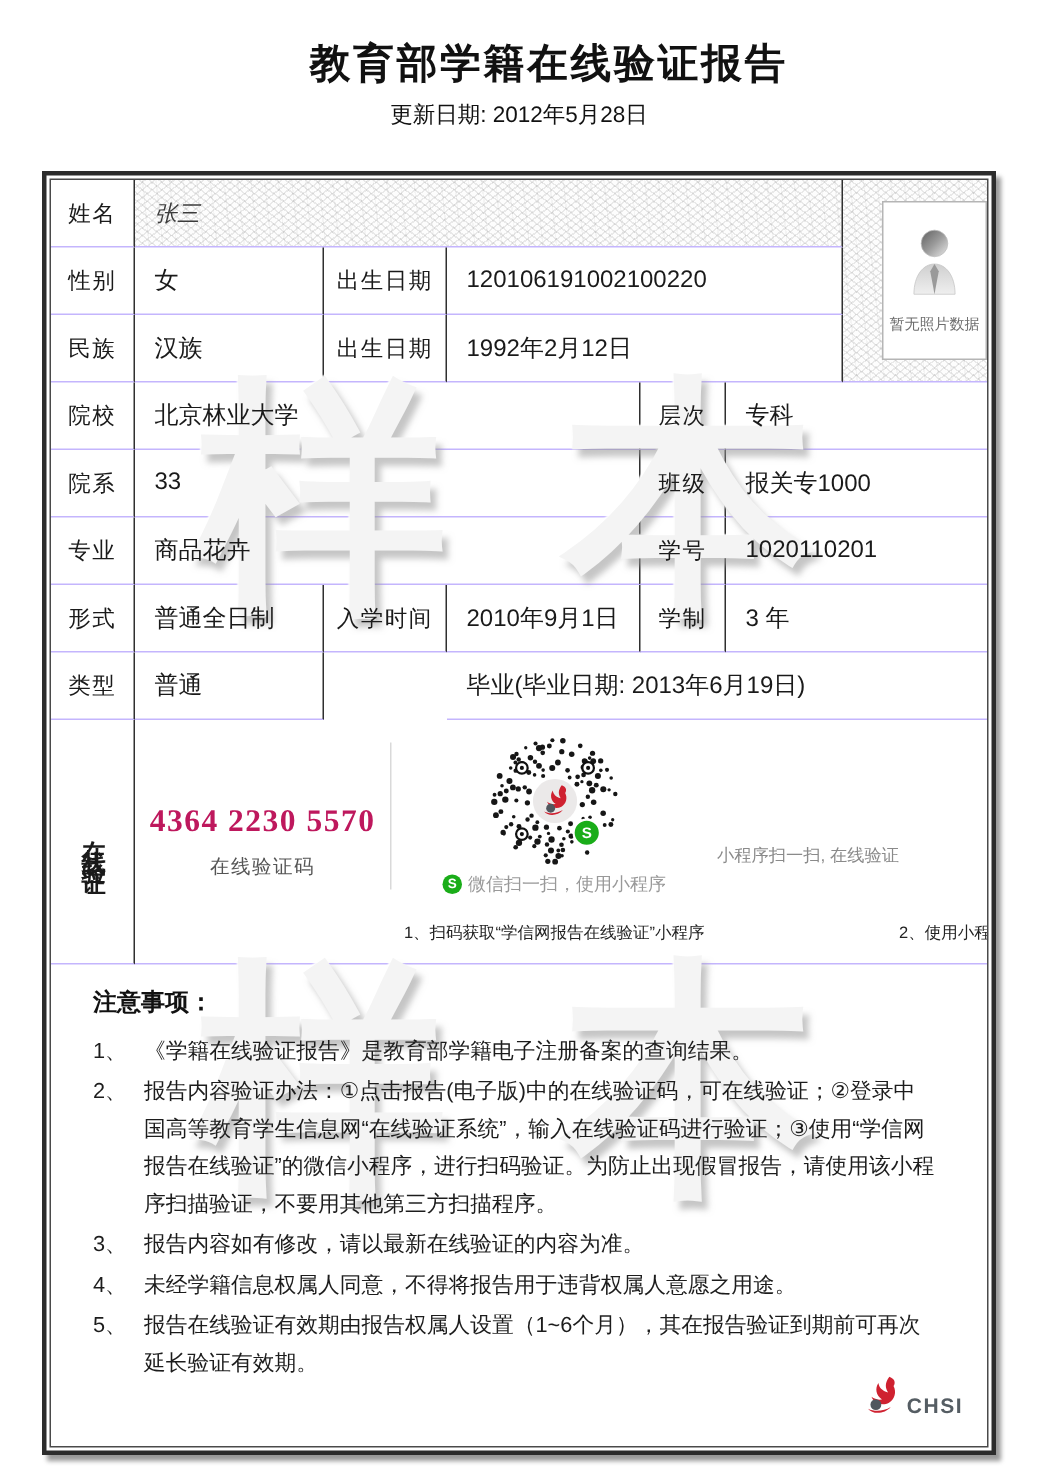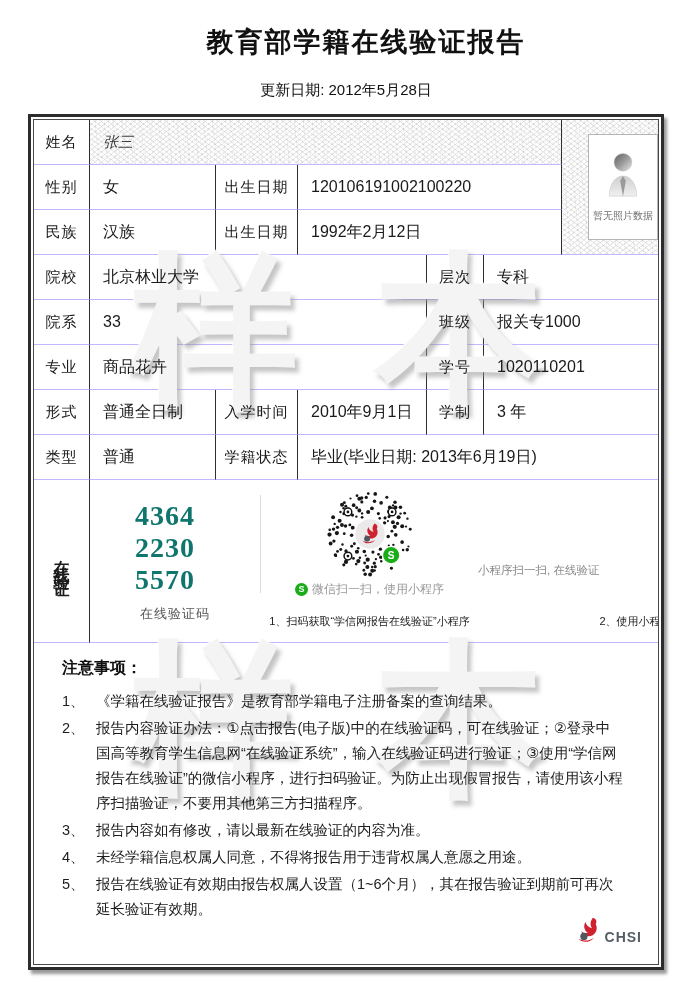--- a/index.html
+++ b/index.html
@@ -6,21 +6,21 @@
   body{
     width:692px;height:988px;position:relative;background:#ffffff;
     font-family:"Liberation Sans","DejaVu Sans",sans-serif;color:#1a1a1a;
     -webkit-font-smoothing:antialiased;overflow:hidden;
   }
   
   .hdr-title{
     margin:0;padding-top:27px;text-align:center;
     font-size:27px;font-weight:bold;letter-spacing:2px;color:#111;line-height:31px;padding-left:40px;
   }
-  .hdr-date{margin-top:23px;text-align:center;font-size:15px;color:#111;}
+  .hdr-date{margin-top:9px;text-align:center;font-size:15px;color:#111;}
   
   .frame-outer{
     position:absolute;left:28px;top:114px;width:636px;height:856px;
     box-sizing:border-box;border:3px solid #2c2c2c;padding:2px;background:#fff;
     box-shadow:3px 4px 3px rgba(0,0,0,.40);
   }
   .frame-inner{
     position:relative;box-sizing:border-box;width:100%;height:100%;
     border:1px solid #4a4a4a;
   }
@@ -56,21 +56,21 @@
   .photo-box .ph-txt{font-size:10px;color:#6e6e6e;margin-top:8px;white-space:nowrap;}
   
   .v-label{justify-content:center;}
   .v-label span{
     writing-mode:vertical-rl;text-orientation:upright;
     font-size:16px;font-weight:600;letter-spacing:7px;line-height:1;
   }
   .v-content{padding:0;align-items:stretch;}
   .v-flex{display:flex;width:100%;height:100%;}
   .v-left{width:170px;display:flex;flex-direction:column;justify-content:center;align-items:center;}
-  .v-code{font-family:"Liberation Serif","DejaVu Serif",serif;font-weight:bold;font-size:28px;color:#0f766e;letter-spacing:1px;margin-left:45px;}
+  .v-code{font-family:"Liberation Serif","DejaVu Serif",serif;font-weight:bold;font-size:21px;color:#be185d;letter-spacing:1px;}
   .v-code-lbl{font-size:13px;color:#555;margin-top:9px;letter-spacing:1px;}
   .v-sep{width:0;border-left:1px solid #d9d9d9;height:98px;margin-top:15px;}
   .v-mid{flex:1;display:flex;flex-direction:column;align-items:center;padding-top:8px;}
   .v-right{width:180px;display:flex;flex-direction:row;align-items:center;padding-top:12px;}
   .v-hint{display:flex;align-items:center;gap:4px;font-size:12px;color:#999;margin-top:1px;white-space:nowrap;}
   .v-hint2{font-size:11.5px;color:#8a8a8a;margin-top:7px;white-space:nowrap;}
   .g-badge{
     width:13px;height:13px;border-radius:50%;background:#1aad19;color:#fff;
     display:inline-flex;align-items:center;justify-content:center;
     font-size:9px;font-weight:bold;line-height:1;
@@ -220,23 +220,20 @@
         </div>
       <div class="cell val noR" style="grid-column:6/8">
           <span>3 年</span>
         </div>
 
       <div class="cell lbl">
           <span>类型</span>
         </div>
       <div class="cell val">
           <span>普通</span>
-        </div>
-      <div class="cell lbl">
-          <span>学籍状态</span>
         </div>
       <div class="cell val noR" style="grid-column:4/8">
           <span>毕业(毕业日期: 2013年6月19日)</span>
         </div>
 
       <div class="cell lbl v-label">
         <span>在线验证</span>
       </div>
       <div class="cell noR v-content" style="grid-column:2/8">
         <div class="v-flex">

